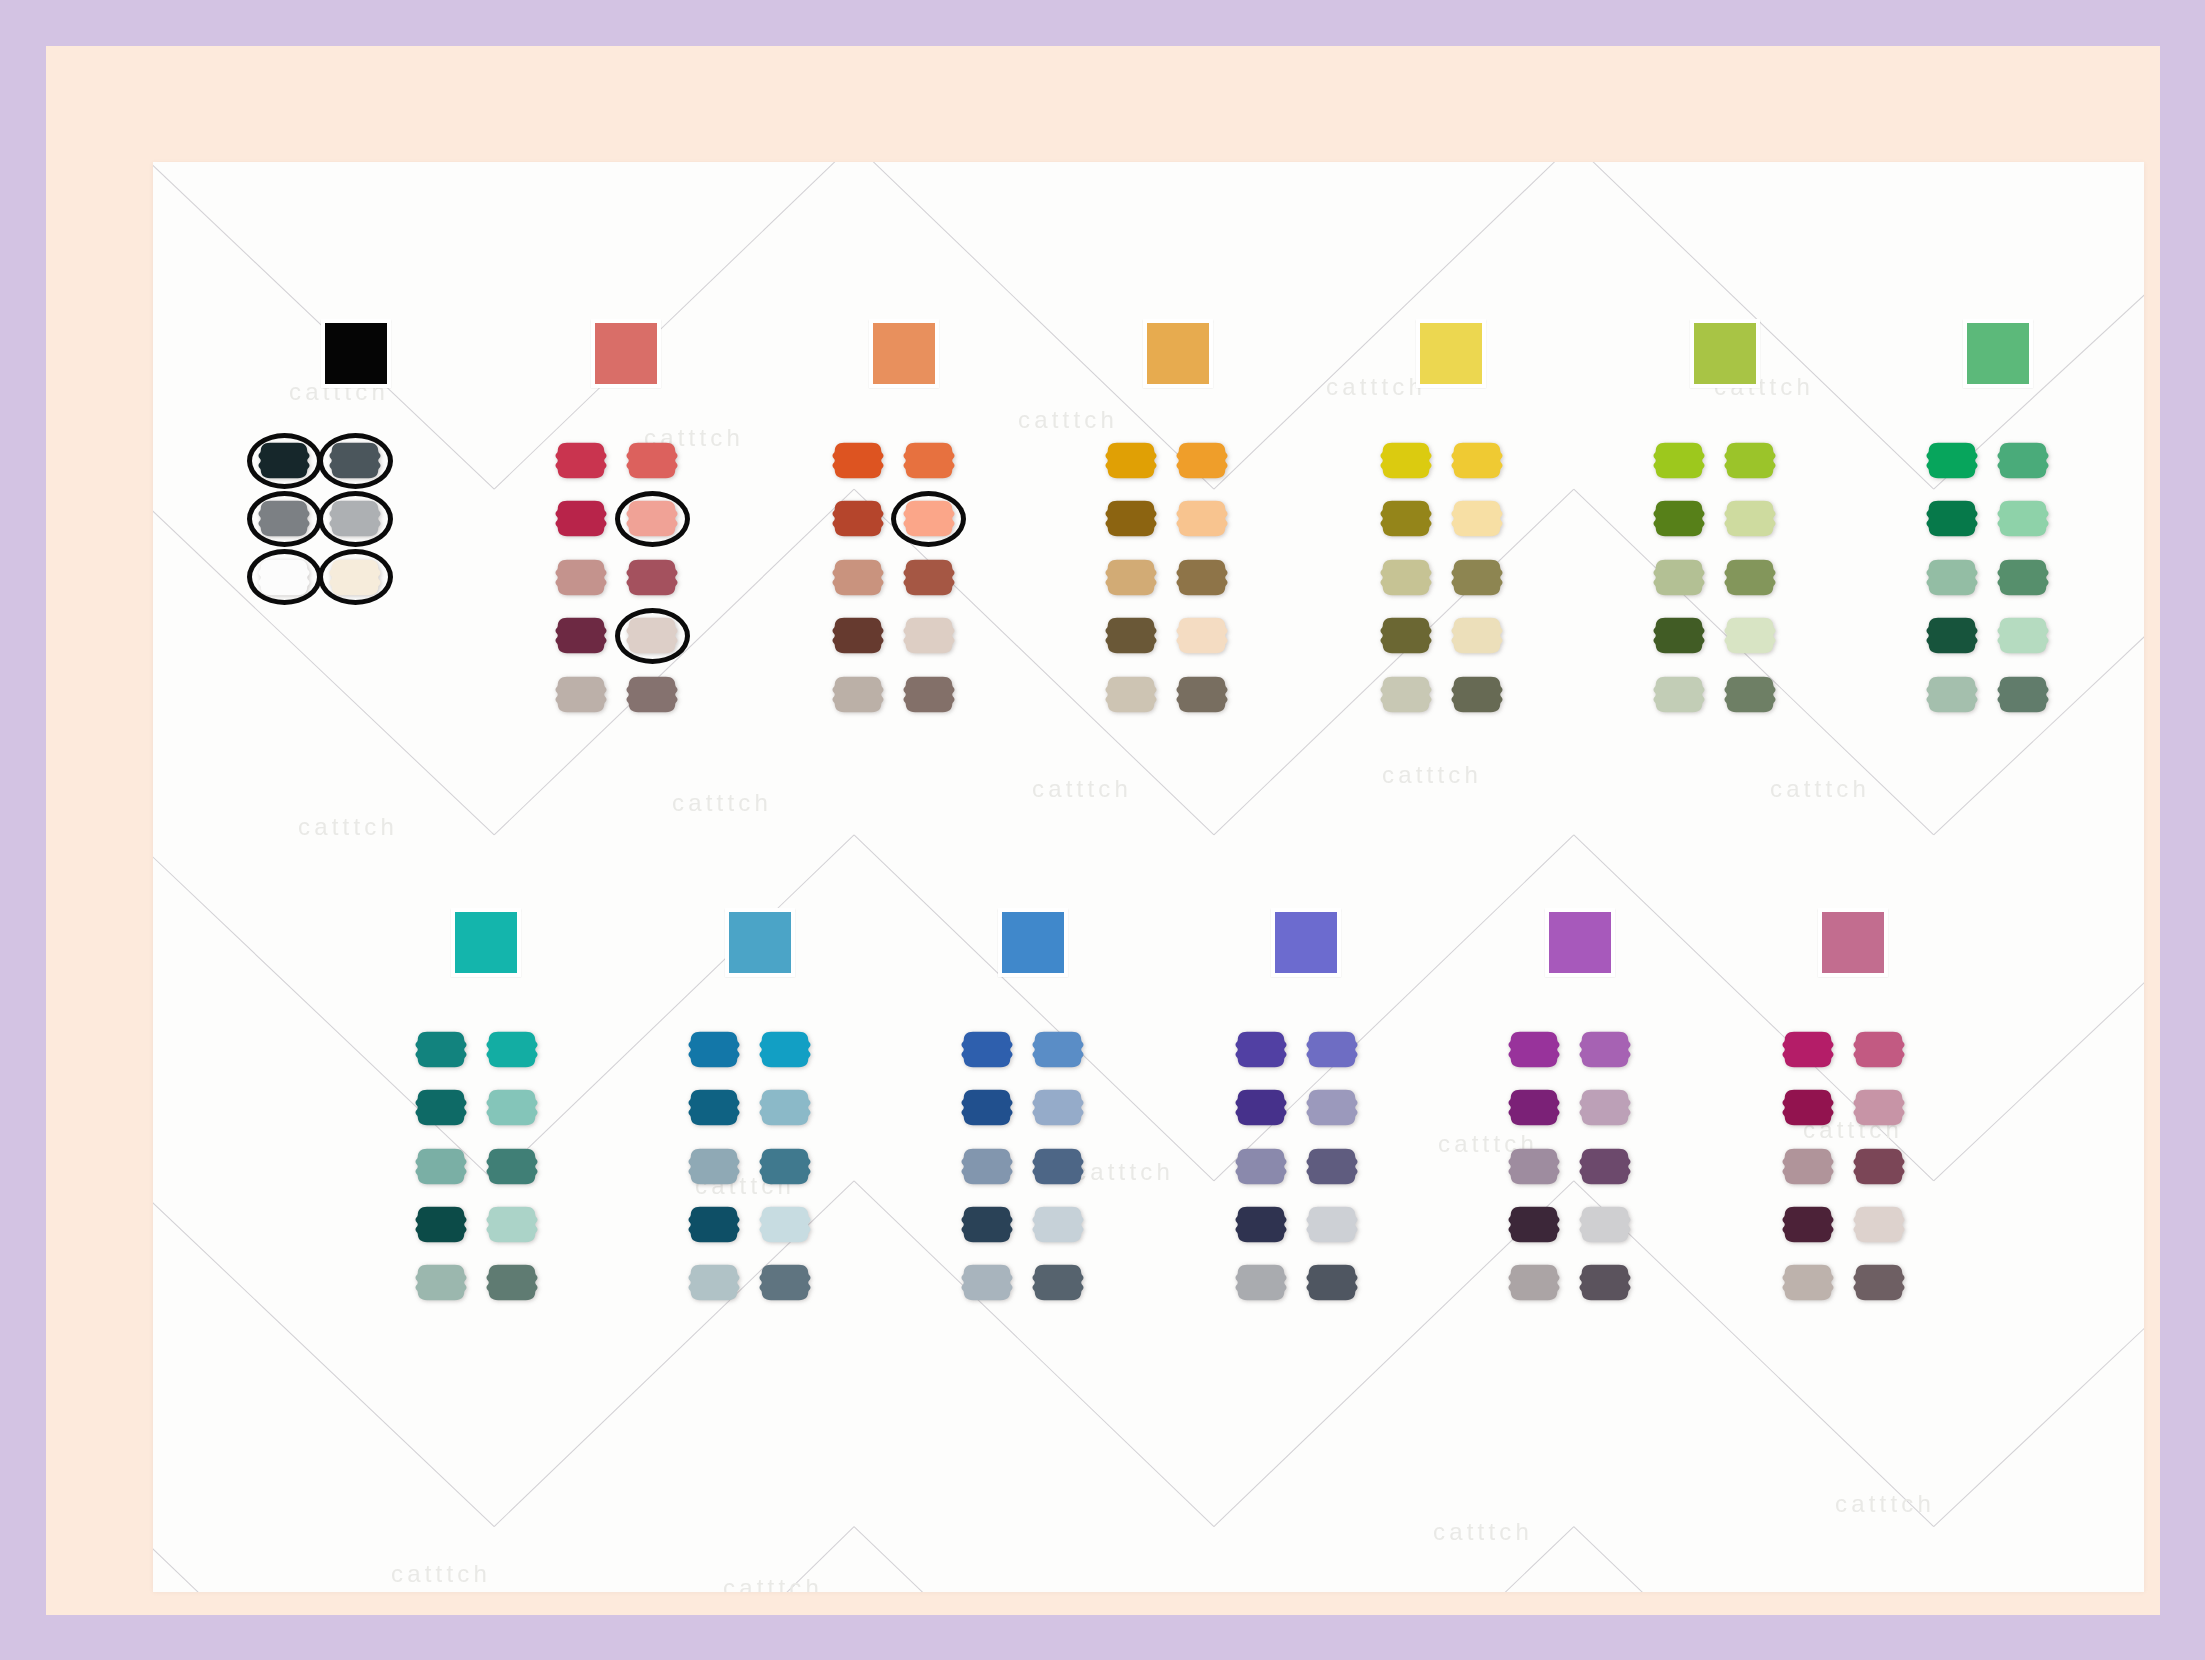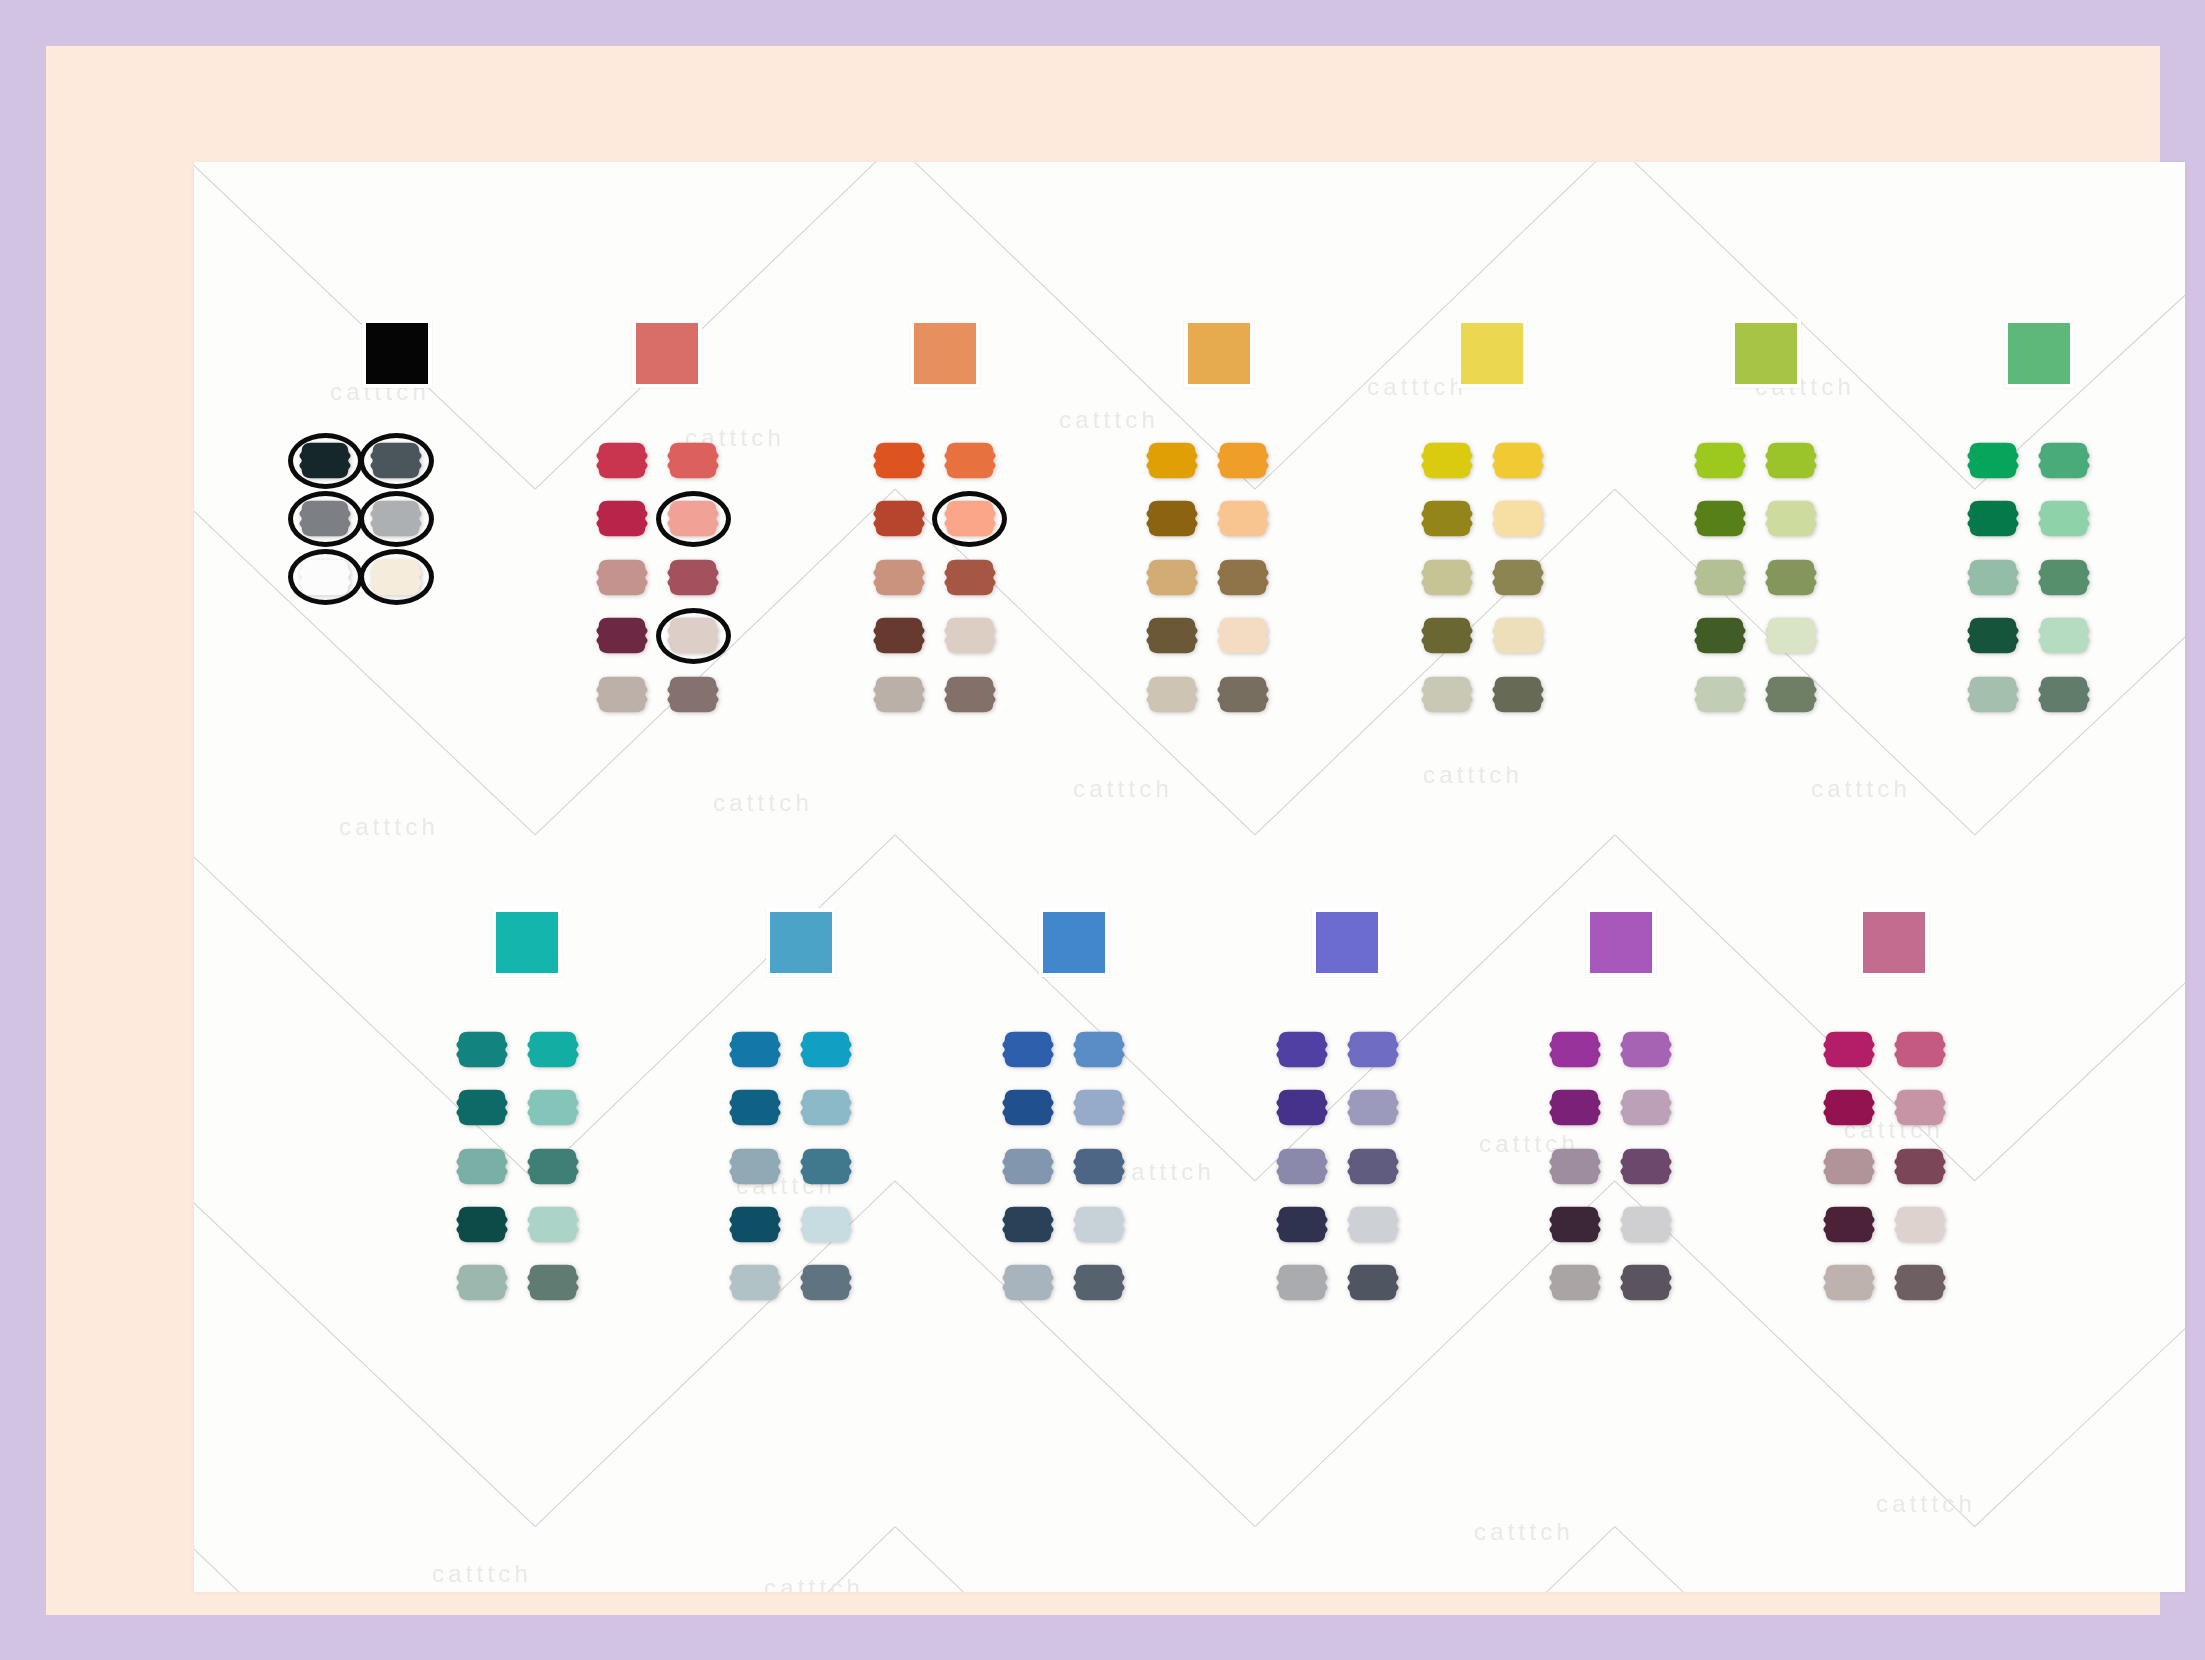--- a/index.html
+++ b/index.html
@@ -20,21 +20,20 @@
     width:2114px;height:1569px;
     background:#fdeadc;
     box-sizing:border-box;
   }
   #paper-card{
     position:absolute;left:107px;top:116px;
     width:1991px;height:1430px;
     background:#fdfdfc;
     box-shadow:0 0.9px 4.7px rgba(120,90,90,.08);
     overflow:hidden;
-    margin-left:41px;
   }
   
   #creases{position:absolute;left:0;top:0;width:100%;height:100%;pointer-events:none;}
   
   .wm{
     position:absolute;
     color:#e9e9e6;
     font-size:24px;
     letter-spacing:4.2px;
     font-weight:400;

